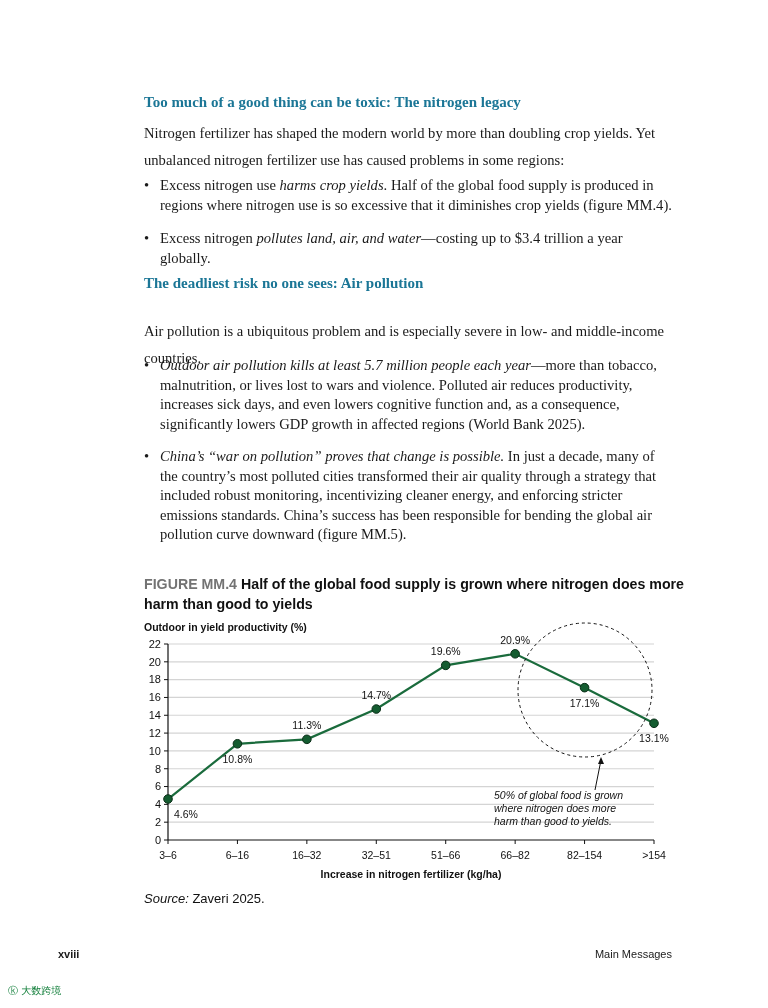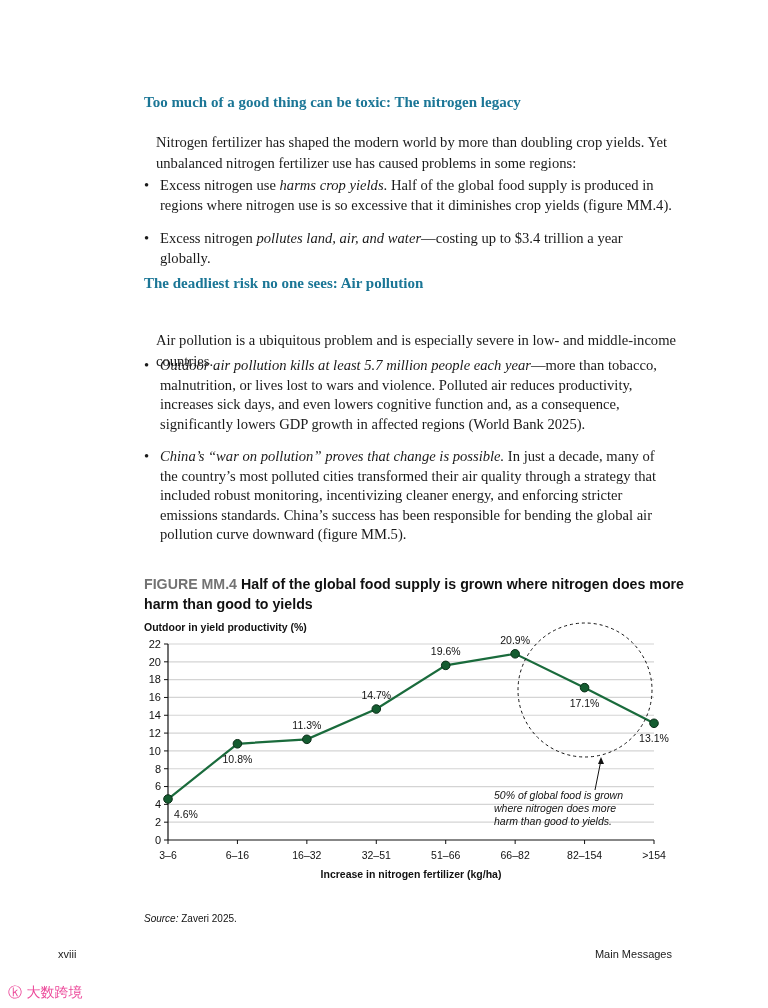--- a/index.html
+++ b/index.html
@@ -1,30 +1,30 @@
 <!DOCTYPE html>
 <html><head>
 <meta charset="utf-8">
 <style>
   html, body { margin: 0; padding: 0; background: #ffffff; }
   body { width: 768px; height: 1008px; position: relative; overflow: hidden; color: #1a1a1a; }
   .h2 { position: absolute; left: 144px; font-family: Liberation Serif, serif; font-weight: bold; font-size: 15px; color: #1b7696; margin: 0; }
-  .para { position: absolute; left: 144px; width: 530px; font-family: "Liberation Serif", serif; font-size: 14.6px; line-height: 21px; margin: 12px; }
+  .para { position: absolute; left: 144px; width: 530px; font-family: "Liberation Serif", serif; font-size: 14.6px; line-height: 27px; margin: 0; }
   .bullet { position: absolute; left: 144px; width: 530px; font-family: "Liberation Serif", serif; font-size: 14.6px; line-height: 19.5px; padding-left: 16px; box-sizing: border-box; }
   .bullet .dot { position: absolute; left: 0; top: 0; }
   .fig-title { position: absolute; left: 144px; top: 575px; width: 540px; font-family: "Liberation Sans", sans-serif; font-weight: bold; font-size: 14.2px; line-height: 19.5px; color: #111; }
   .fig-title .lbl { color: #737373; margin-right: 4px; }
   .ylabel { position: absolute; left: 144px; top: 621px; font-family: "Liberation Sans", sans-serif; font-weight: bold; font-size: 10.5px; color: #111; }
   svg#chart { position: absolute; left: 0; top: 0; width: 768px; height: 1008px; }
   svg text { font-family: "Liberation Sans", sans-serif; }
-  .notes { position: absolute; left: 144px; top: 891px; font-family: "Liberation Sans", sans-serif; font-size: 10px; line-height: 15px; color: #111; margin-top: 20px; }
+  .notes { position: absolute; left: 144px; top: 891px; font-family: "Liberation Sans", sans-serif; font-size: 13px; line-height: 15px; color: #111; }
   .notes i { font-style: italic; }
-  .footer-left { position: absolute; left: 58px; top: 948px; font-family: "Liberation Sans", sans-serif; font-weight: normal; font-size: 11px; }
+  .footer-left { position: absolute; left: 58px; top: 948px; font-family: "Liberation Sans", sans-serif; font-weight: bold; font-size: 11px; }
   .footer-right { position: absolute; right: 96px; top: 948px; font-family: "Liberation Sans", sans-serif; font-size: 11px; }
-  .watermark { position: absolute; left: 8px; top: 984px; font-family: "DejaVu Sans", sans-serif; font-size: 14px; color: #ec4899; }
+  .watermark { position: absolute; left: 8px; top: 984px; font-family: "DejaVu Sans", sans-serif; font-size: 10px; color: #15803d; }
 </style>
 </head>
 <body>
 
 <h2 class="h2" style="top:94px">Too much of a good thing can be toxic: The nitrogen legacy</h2>
 <p class="para" style="top:120px">Nitrogen fertilizer has shaped the modern world by more than doubling crop yields. Yet unbalanced nitrogen fertilizer use has caused problems in some regions:</p>
 
 <div class="bullet" style="top:176px">
   <span class="dot">•</span>
   <span>Excess nitrogen use </span><i>harms crop yields</i><span>. Half of the global food supply is produced in regions where nitrogen use is so excessive that it diminishes crop yields (figure MM.4).</span>

